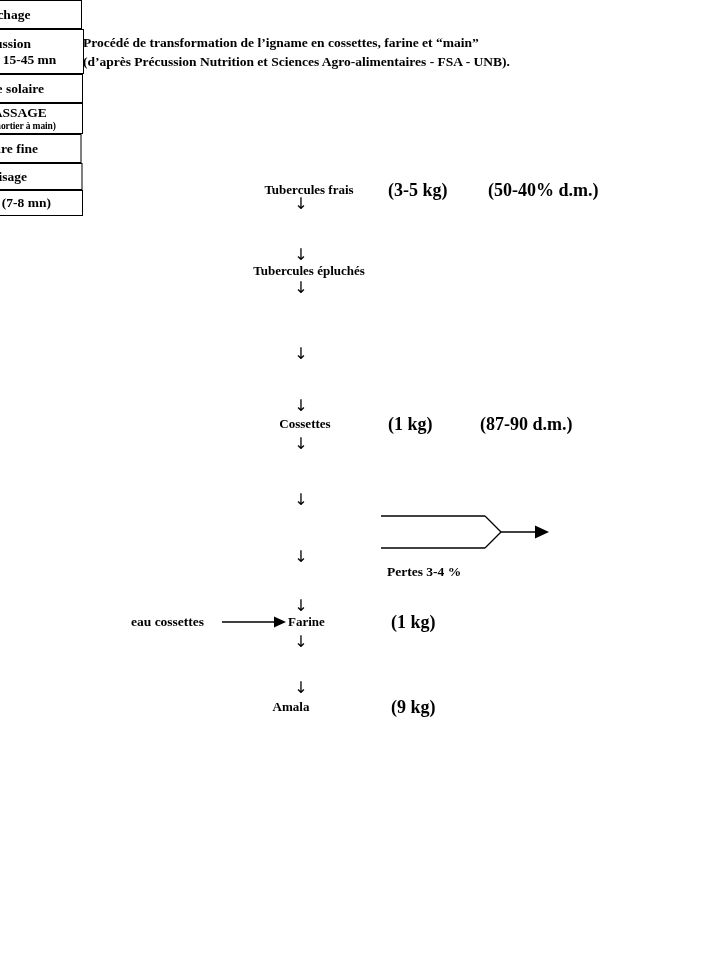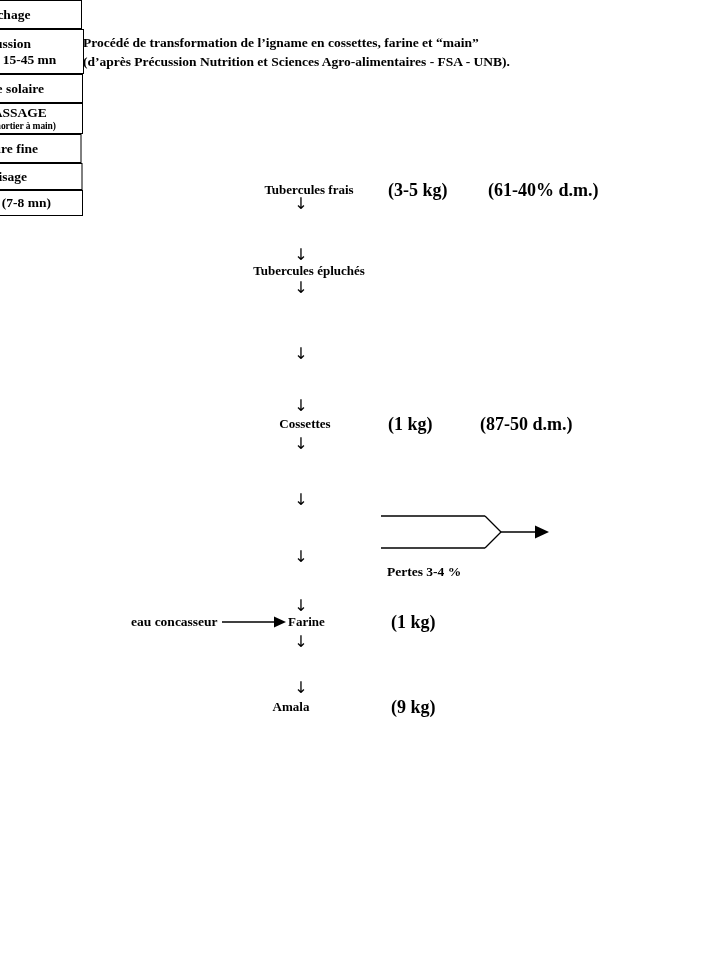--- a/index.html
+++ b/index.html
@@ -205,35 +205,35 @@
   </div>
 
   <div class="chev-text" style="left:387px; top:524px;">Pertes 3-4 %</div>
   <div class="arrow-down" style="left:301px; top:549px;">↓</div>
 
   <div class="box" style="left:300px; top:569px; width:165px; height:27px;">
     <span class="box-line1">Tamisage</span>
   </div>
   <div class="arrow-down" style="left:301px; top:598px;">↓</div>
 
-  <div class="side-label" style="left:131px; top:614px;">eau concasseur</div>
+  <div class="side-label" style="left:131px; top:614px;">eau cossettes</div>
 
   <div class="node" style="left:288px; top:614px;">Farine</div>
   <div class="arrow-down" style="left:301px; top:634px;">↓</div>
 
   <div class="box" style="left:299px; top:651px; width:166px; height:26px;">
     <span class="box-line1">Mélange (7-8 mn)</span>
   </div>
   <div class="arrow-down" style="left:301px; top:680px;">↓</div>
 
   <div class="node text-node" style="left:291px; top:699px;">Amala</div>
 
   <div class="annot" style="left:388px; top:182px;">(3-5 kg)</div>
-  <div class="annot" style="left:488px; top:182px;">(61-40% d.m.)</div>
+  <div class="annot" style="left:488px; top:182px;">(50-40% d.m.)</div>
 
   <div class="annot" style="left:388px; top:416px;">(1 kg)</div>
-  <div class="annot" style="left:480px; top:416px;">(87-50 d.m.)</div>
+  <div class="annot" style="left:480px; top:416px;">(87-90 d.m.)</div>
 
   <div class="annot" style="left:391px; top:614px;">(1 kg)</div>
 
   <div class="annot" style="left:391px; top:699px;">(9 kg)</div>
 
 </div>
 
 </body></html>

